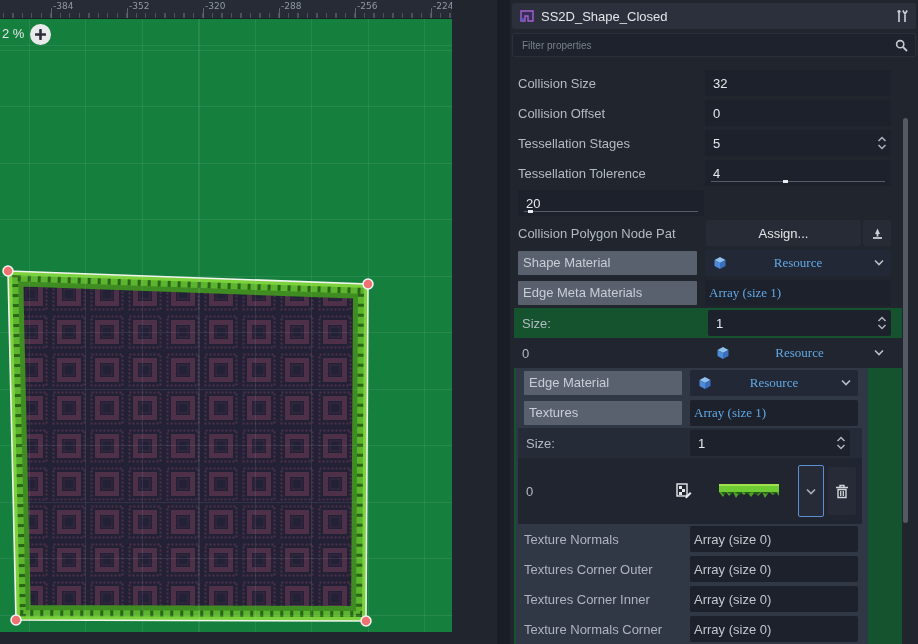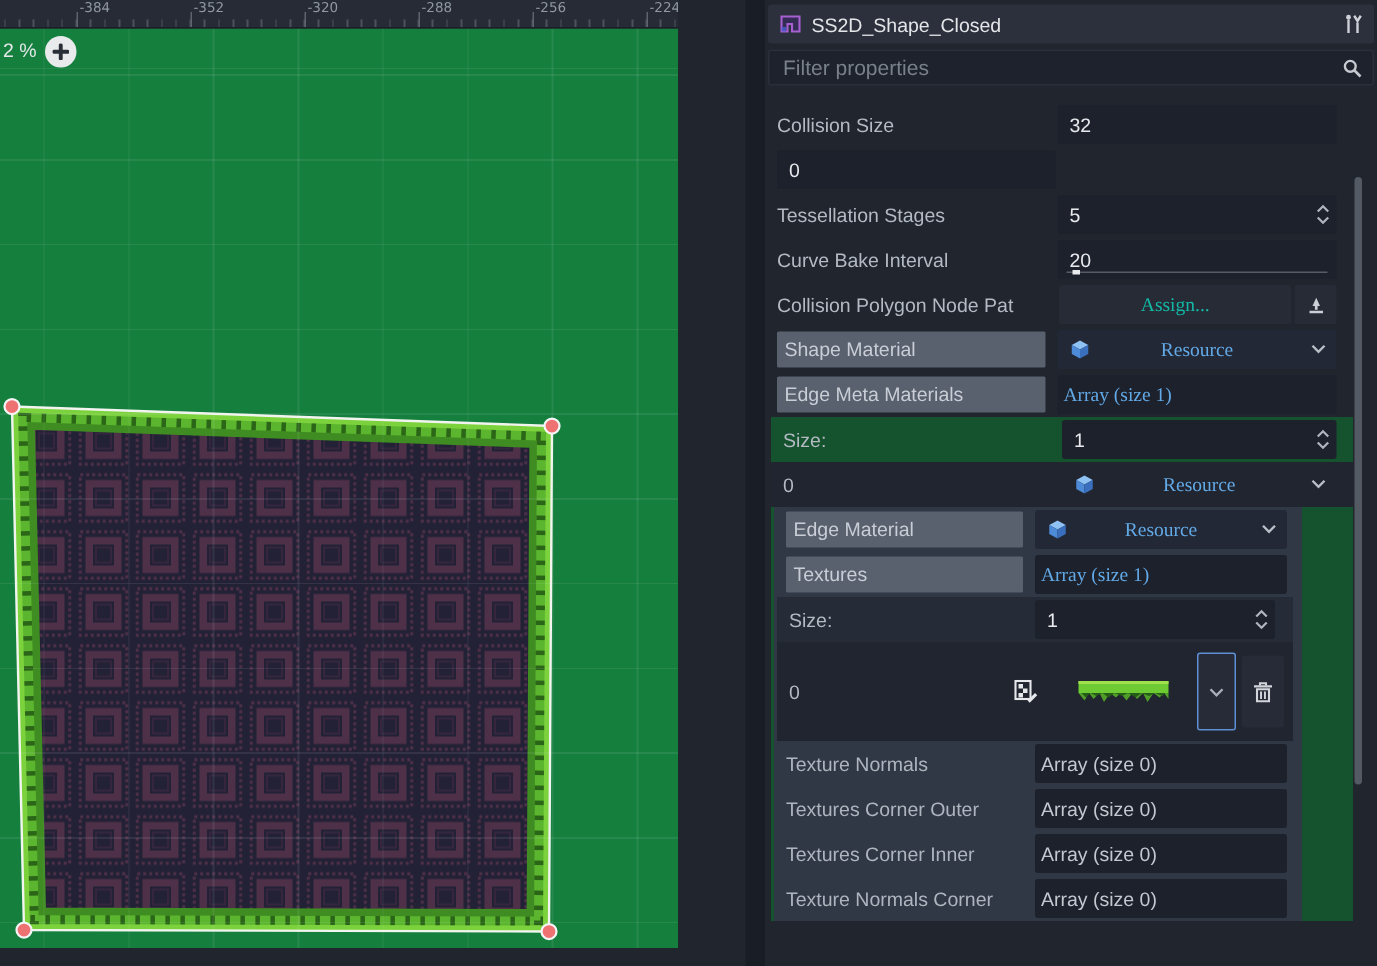--- a/index.html
+++ b/index.html
@@ -31,43 +31,43 @@
   #bottom-strip{position:absolute;left:0;bottom:0;width:497px;height:12px;background:#21252e;z-index:6;}
   #panel-sep{position:absolute;left:497px;top:0;width:13px;height:644px;background:#191d26;}
 
   
   #inspector{position:absolute;left:510px;top:0;width:408px;height:644px;background:#20252e;}
   .insp-header{position:absolute;top:3px;left:2px;right:2px;height:26px;background:#2b303c;border-radius:2px;
     display:flex;align-items:center;padding:0 7px;box-sizing:border-box;}
   .insp-title{margin-left:6px;font-size:13px;color:#e3e5e8;flex:1;white-space:nowrap;overflow:hidden;}
   .filter-box{position:absolute;top:33px;left:2px;right:2px;height:24px;background:#1d222c;border:1px solid #2a2f3a;
     border-radius:2px;display:flex;align-items:center;padding:0 7px;box-sizing:border-box;}
-  .filter-box input{flex:1;background:transparent;border:none;outline:none;color:#aeb4bd;font-size:14px;
+  .filter-box input{flex:1;background:transparent;border:none;outline:none;color:#aeb4bd;font-size:10px;
     font-family:"Liberation Sans",sans-serif;}
   .filter-box input::placeholder{color:#79808b;}
   #content{position:absolute;top:62px;left:0;width:400px;bottom:0;padding-top:6px;overflow:hidden;}
 
   .row{height:30px;display:flex;align-items:center;padding-left:8px;font-size:13px;color:#b4bac3;}
   .label{flex:1;white-space:nowrap;overflow:hidden;}
   .row.hl .label{background:#59606e;color:#c9ced6;height:24px;line-height:24px;border-radius:1px;
     padding-left:5px;margin-right:8px;}
   .vbox{width:186px;height:26px;background:#1c212c;border-radius:2px;display:flex;align-items:center;
     margin-right:19px;padding:0 8px;box-sizing:border-box;position:relative;color:#e7e9ec;flex:none;}
   .vbox .val{font-size:13px;}
   .vbox.center{justify-content:flex-start;padding:0 4px;}
   .vbox.res{background:#222835;justify-content:center;}
   .blue{color:#63a9e6;font-family:Liberation Serif, serif;}
   .gray{color:#c3c8cf;}
   .spin{position:absolute;right:4px;top:5px;}
   .cube-l{position:absolute;left:8px;top:6px;}
   .chev-r{position:absolute;right:7px;top:9px;}
   .slider-track{position:absolute;left:6px;right:6px;bottom:4px;height:1px;background:#565c66;}
   .grabber{position:absolute;bottom:3px;width:5px;height:3px;background:#e9ebee;}
-  .assign-btn{width:155px;height:26px;background:#262b36;border-radius:2px;color:#14b8a6;font-size:13px;
-    display:flex;align-items:center;justify-content:center;margin-right:2px;flex:none;font-family:Liberation Serif, serif;}
+  .assign-btn{width:155px;height:26px;background:#262b36;border-radius:2px;color:#e5e5e5;font-size:13px;
+    display:flex;align-items:center;justify-content:center;margin-right:2px;flex:none;}
   .mini-btn{width:28px;height:26px;background:#262b36;border-radius:2px;display:flex;align-items:center;
     justify-content:center;margin-right:19px;flex:none;}
   
   .lvl-a{background:#14532d;margin-left:4px;margin-right:8px;}
   .lvl-a > .row > .vbox{width:183px;margin-right:11px;}
   .lvl-b{background:#313845;margin-left:2px;margin-right:34px;}
   .lvl-b > .row{color:#aeb5bf;}
   .lvl-b > .row > .vbox{width:168px;margin-right:10px;}
   .lvl-d{background:#262c37;margin-left:2px;margin-right:6px;}
   .lvl-d > .row > .vbox{width:160px;margin-right:12px;}
@@ -173,39 +173,47 @@
   <div id="content">
 
     <div class="row">
       <span class="label">Collision Size</span>
       <div class="vbox">
         <span class="val">32</span>
       </div>
     </div>
 
     <div class="row">
+      <span class="label">Collision Offset</span>
       <div class="vbox">
         <span class="val">0</span>
       </div>
     </div>
 
     <div class="row">
       <span class="label">Tessellation Stages</span>
       <div class="vbox">
         <span class="val">5</span>
         <svg class="spin" width="10" height="16" viewBox="0 0 10 16">
           <path d="M1.5 6 L5 2.5 L8.5 6" fill="none" stroke="#aeb4bc" stroke-width="1.5"></path>
           <path d="M1.5 10 L5 13.5 L8.5 10" fill="none" stroke="#aeb4bc" stroke-width="1.5"></path>
         </svg>
       </div>
     </div>
 
-
-    <div class="row">
-      <span class="label">Curve Bake Interval</span>
+    <div class="row">
+      <span class="label">Tessellation Tolerence</span>
+      <div class="vbox">
+        <span class="val">4</span>
+        <div class="slider-track"></div>
+        <div class="grabber" style="left:42%"></div>
+      </div>
+    </div>
+
+    <div class="row">
       <div class="vbox">
         <span class="val">20</span>
         <div class="slider-track"></div>
         <div class="grabber" style="left:10px"></div>
       </div>
     </div>
 
     <div class="row">
       <span class="label">Collision Polygon Node Pat</span>
       <div class="assign-btn">

